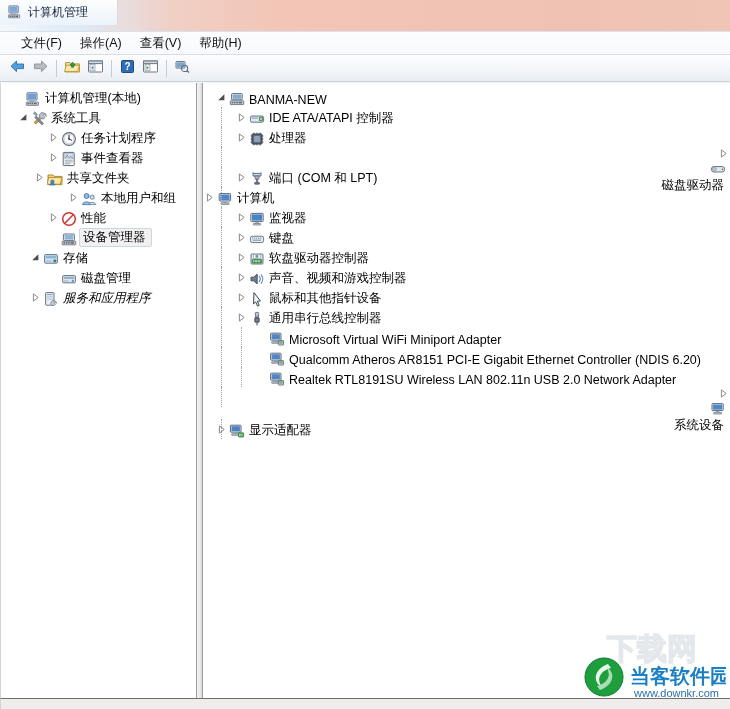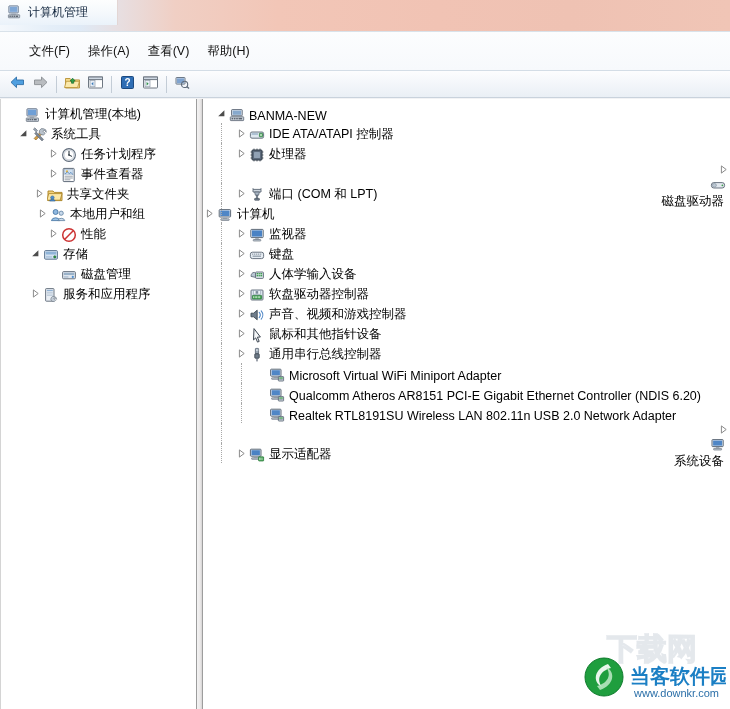--- a/index.html
+++ b/index.html
@@ -66,27 +66,27 @@
   }
   #titlebar-tab .ttl {
     font-size: 12px;
     color: #10243c;
     margin-left: 6px;
     white-space: nowrap;
   }
 
   
   #menubar {
-    height: 40px;
+    height: 24px;
     background: linear-gradient(180deg, #fcfdfe 0%, #f7f9fc 100%);
     border-top: 1px solid #d9e2ea;
     border-bottom: 1px solid #d4dde6;
     display: flex;
     align-items: center;
-    padding-left: 20px;
+    padding-left: 12px;
     box-sizing: border-box;
   }
   .menu-item {
     font-size: 12.5px;
     color: #111;
     padding: 2px 9px;
     white-space: nowrap;
     cursor: default;
   }
 
@@ -387,21 +387,21 @@
           <span class="ticon">
             <svg width="16" height="16" viewBox="0 0 16 16">
       <path d="M1 4 h5 l1.2 1.4 h7.8 v8.2 h-14 z" fill="#f2d27f" stroke="#a8801f" stroke-width="0.9"></path>
       <path d="M1.7 6.6 h13.3 l-1.8 6.6 h-13.2 z" fill="#fbe7a6" stroke="#a8801f" stroke-width="0.8"></path>
       <circle cx="5.4" cy="10.6" r="1.7" fill="#4f8fd0" stroke="#2b5f96" stroke-width="0.6"></circle>
       <path d="M2.6 14 a2.9 2.3 0 0 1 5.6 0 z" fill="#4f8fd0" stroke="#2b5f96" stroke-width="0.6"></path>
     </svg>
           </span>
           <span class="tlabel">共享文件夹</span>
         </div>
-        <div class="tnode" style="padding-left: 35px;">
+        <div class="tnode" style="padding-left: 66px;">
           <span class="twist">
             <svg width="9" height="9" viewBox="0 0 9 9">
               <path d="M2.4 0.9 L7.2 4.5 L2.4 8.1 Z" fill="none" stroke="#8b8b8b" stroke-width="1"></path>
             </svg>
           </span>
           <span class="ticon">
             <svg width="16" height="16" viewBox="0 0 16 16">
       <circle cx="5.6" cy="5" r="2.5" fill="#8fb8e0" stroke="#3e6e9e" stroke-width="0.8"></circle>
       <path d="M1.4 13.6 a4.3 3.6 0 0 1 8.4 0 z" fill="#9dc4e8" stroke="#3e6e9e" stroke-width="0.8"></path>
       <circle cx="11.2" cy="6.2" r="2.1" fill="#c7d9ec" stroke="#5a7d9e" stroke-width="0.8"></circle>
@@ -417,20 +417,35 @@
             </svg>
           </span>
           <span class="ticon">
             <svg width="16" height="16" viewBox="0 0 16 16">
       <circle cx="8" cy="8" r="6.3" fill="#ffffff" stroke="#c33" stroke-width="1.5"></circle>
       <line x1="3.8" y1="12.2" x2="12.2" y2="3.8" stroke="#c33" stroke-width="1.5"></line>
     </svg>
           </span>
           <span class="tlabel">性能</span>
         </div>
+        <div class="tnode selected" style="padding-left: 46px;">
+          <span class="twist"></span>
+          <span class="ticon">
+            <svg width="16" height="16" viewBox="0 0 16 16">
+      <rect x="2.4" y="3" width="11" height="6.4" rx="0.7" fill="#e7eef6" stroke="#5b6674" stroke-width="0.9"></rect>
+      <rect x="3.6" y="4" width="8.6" height="4.4" fill="#92b4d8"></rect>
+      <rect x="1.2" y="10.2" width="13.6" height="3.6" rx="0.6" fill="#cfd6de" stroke="#68727f" stroke-width="0.9"></rect>
+      <rect x="2.6" y="11.2" width="1.6" height="1.5" fill="#5a636f"></rect>
+      <rect x="4.9" y="11.2" width="1.6" height="1.5" fill="#5a636f"></rect>
+      <rect x="7.2" y="11.2" width="1.6" height="1.5" fill="#5a636f"></rect>
+      <rect x="9.5" y="11.2" width="3.6" height="1.5" fill="#5a636f"></rect>
+    </svg>
+          </span>
+          <span class="tlabel">设备管理器</span>
+        </div>
         <div class="tnode" style="padding-left: 28px;">
           <span class="twist">
             <svg width="9" height="9" viewBox="0 0 9 9">
               <path d="M1.2 7.2 L7.4 1.2 L7.4 7.2 Z" fill="#4c4c4c"></path>
             </svg>
           </span>
           <span class="ticon">
             <svg width="16" height="16" viewBox="0 0 16 16">
       <rect x="1.6" y="3.6" width="12.8" height="8.6" rx="1" fill="#d4e2f1" stroke="#4e6986" stroke-width="0.9"></rect>
       <rect x="2.8" y="4.8" width="10.4" height="2.6" rx="0.4" fill="#8fb4d8"></rect>
@@ -445,21 +460,21 @@
           <span class="ticon">
             <svg width="16" height="16" viewBox="0 0 16 16">
       <rect x="1.6" y="4.6" width="12.8" height="7.2" rx="1" fill="#dfe6ee" stroke="#5b6674" stroke-width="0.9"></rect>
       <rect x="2.8" y="5.8" width="10.4" height="2.2" rx="0.3" fill="#9ab2c9"></rect>
       <rect x="2.8" y="9" width="4.6" height="1.8" fill="#b9c8d8"></rect>
       <circle cx="11.8" cy="9.9" r="1.1" fill="#4f8fd0"></circle>
     </svg>
           </span>
           <span class="tlabel">磁盘管理</span>
         </div>
-        <div class="tnode" style="padding-left: 28px;">
+        <div class="tnode" style="padding-left: 28px; font-style: italic;">
           <span class="twist">
             <svg width="9" height="9" viewBox="0 0 9 9">
               <path d="M2.4 0.9 L7.2 4.5 L2.4 8.1 Z" fill="none" stroke="#8b8b8b" stroke-width="1"></path>
             </svg>
           </span>
           <span class="ticon">
             <svg width="16" height="16" viewBox="0 0 16 16">
       <rect x="2.6" y="1.6" width="8.4" height="12.6" rx="0.7" fill="#e9eef4" stroke="#5b6674" stroke-width="0.9"></rect>
       <rect x="3.8" y="2.9" width="6" height="1.3" fill="#8fb0d2"></rect>
       <rect x="3.8" y="5.2" width="6" height="1.3" fill="#b9c8d8"></rect>
@@ -630,43 +645,20 @@
           <span class="dotline" style="left: 18px; top: 0px; height: 20px;"></span>
         </div>
         <div class="tnode" style="padding-left: 32px;">
           <span class="twist">
             <svg width="9" height="9" viewBox="0 0 9 9">
               <path d="M2.4 0.9 L7.2 4.5 L2.4 8.1 Z" fill="none" stroke="#8b8b8b" stroke-width="1"></path>
             </svg>
           </span>
           <span class="ticon">
             <svg width="16" height="16" viewBox="0 0 16 16">
-      <path d="M2 9.4 c0-2.4 1.4-4 3-4 c1.1 0 1.6 0.7 1.6 1.6 v3.4 z" fill="#b8c6d4" stroke="#5b6674" stroke-width="0.8"></path>
-      <rect x="6.6" y="5" width="7.8" height="6.4" rx="0.8" fill="#dfe7ef" stroke="#5b6674" stroke-width="0.9"></rect>
-      <g fill="#3f9d4f">
-        <rect x="7.6" y="6" width="1.4" height="1.4"></rect>
-                <rect x="9.5" y="6" width="1.4" height="1.4"></rect>
-        <rect x="11.4" y="6" width="1.8" height="1.4"></rect>
-        <rect x="7.6" y="8" width="1.4" height="1.4"></rect>
-                <rect x="9.5" y="8" width="1.4" height="1.4"></rect>
-        <rect x="11.4" y="8" width="1.8" height="1.4"></rect>
-      </g>
-    </svg>
-          </span>
-          <span class="tlabel">人体学输入设备</span>
-          <span class="dotline" style="left: 18px; top: 0px; height: 20px;"></span>
-        </div>
-        <div class="tnode" style="padding-left: 32px;">
-          <span class="twist">
-            <svg width="9" height="9" viewBox="0 0 9 9">
-              <path d="M2.4 0.9 L7.2 4.5 L2.4 8.1 Z" fill="none" stroke="#8b8b8b" stroke-width="1"></path>
-            </svg>
-          </span>
-          <span class="ticon">
-            <svg width="16" height="16" viewBox="0 0 16 16">
       <rect x="2" y="3" width="12" height="10" rx="0.8" fill="#dbe4ee" stroke="#5b6674" stroke-width="0.9"></rect>
       <rect x="4.4" y="3.6" width="7.2" height="3.6" fill="#eef3f8" stroke="#90a0b0" stroke-width="0.6"></rect>
       <rect x="6.6" y="4.1" width="2.6" height="2.6" fill="#7b8b9b"></rect>
       <rect x="3.4" y="8.4" width="9.2" height="3.6" rx="0.4" fill="#3f9d4f" stroke="#257636" stroke-width="0.7"></rect>
       <g fill="#d7f0d9">
         <rect x="4.3" y="9.2" width="0.8" height="2"></rect>
                 <rect x="5.8" y="9.2" width="0.8" height="2"></rect>
         <rect x="7.3" y="9.2" width="0.8" height="2"></rect>
                 <rect x="8.8" y="9.2" width="0.8" height="2"></rect>
         <rect x="10.3" y="9.2" width="0.8" height="2"></rect>
@@ -785,21 +777,21 @@
             <svg width="16" height="16" viewBox="0 0 16 16">
       <rect x="2" y="2.6" width="11.2" height="7" rx="0.7" fill="#dfe9f5" stroke="#4e5a69" stroke-width="0.9"></rect>
       <rect x="3.1" y="3.6" width="9" height="5" fill="#4f86c6"></rect>
       <rect x="5.8" y="10" width="3.6" height="1.3" fill="#a3adb9"></rect>
       <rect x="3.6" y="11.4" width="8" height="1.6" rx="0.5" fill="#c3ccd6" stroke="#68727f" stroke-width="0.7"></rect>
     </svg>
           </span>
           <span class="tlabel">系统设备</span>
           <span class="dotline" style="left: 18px; top: 0px; height: 20px;"></span>
         </div>
-        <div class="tnode" style="padding-left: 32px;">
+        <div class="tnode" style="padding-left: 12px; margin-top: 12px;">
           <span class="twist">
             <svg width="9" height="9" viewBox="0 0 9 9">
               <path d="M2.4 0.9 L7.2 4.5 L2.4 8.1 Z" fill="none" stroke="#8b8b8b" stroke-width="1"></path>
             </svg>
           </span>
           <span class="ticon">
             <svg width="16" height="16" viewBox="0 0 16 16">
       <rect x="1.4" y="2.2" width="10.6" height="7" rx="0.7" fill="#dde8f4" stroke="#4e5a69" stroke-width="0.9"></rect>
       <rect x="2.5" y="3.2" width="8.4" height="5" fill="#4a82c4"></rect>
       <rect x="4.6" y="9.6" width="4.2" height="1.2" fill="#a3adb9"></rect>

